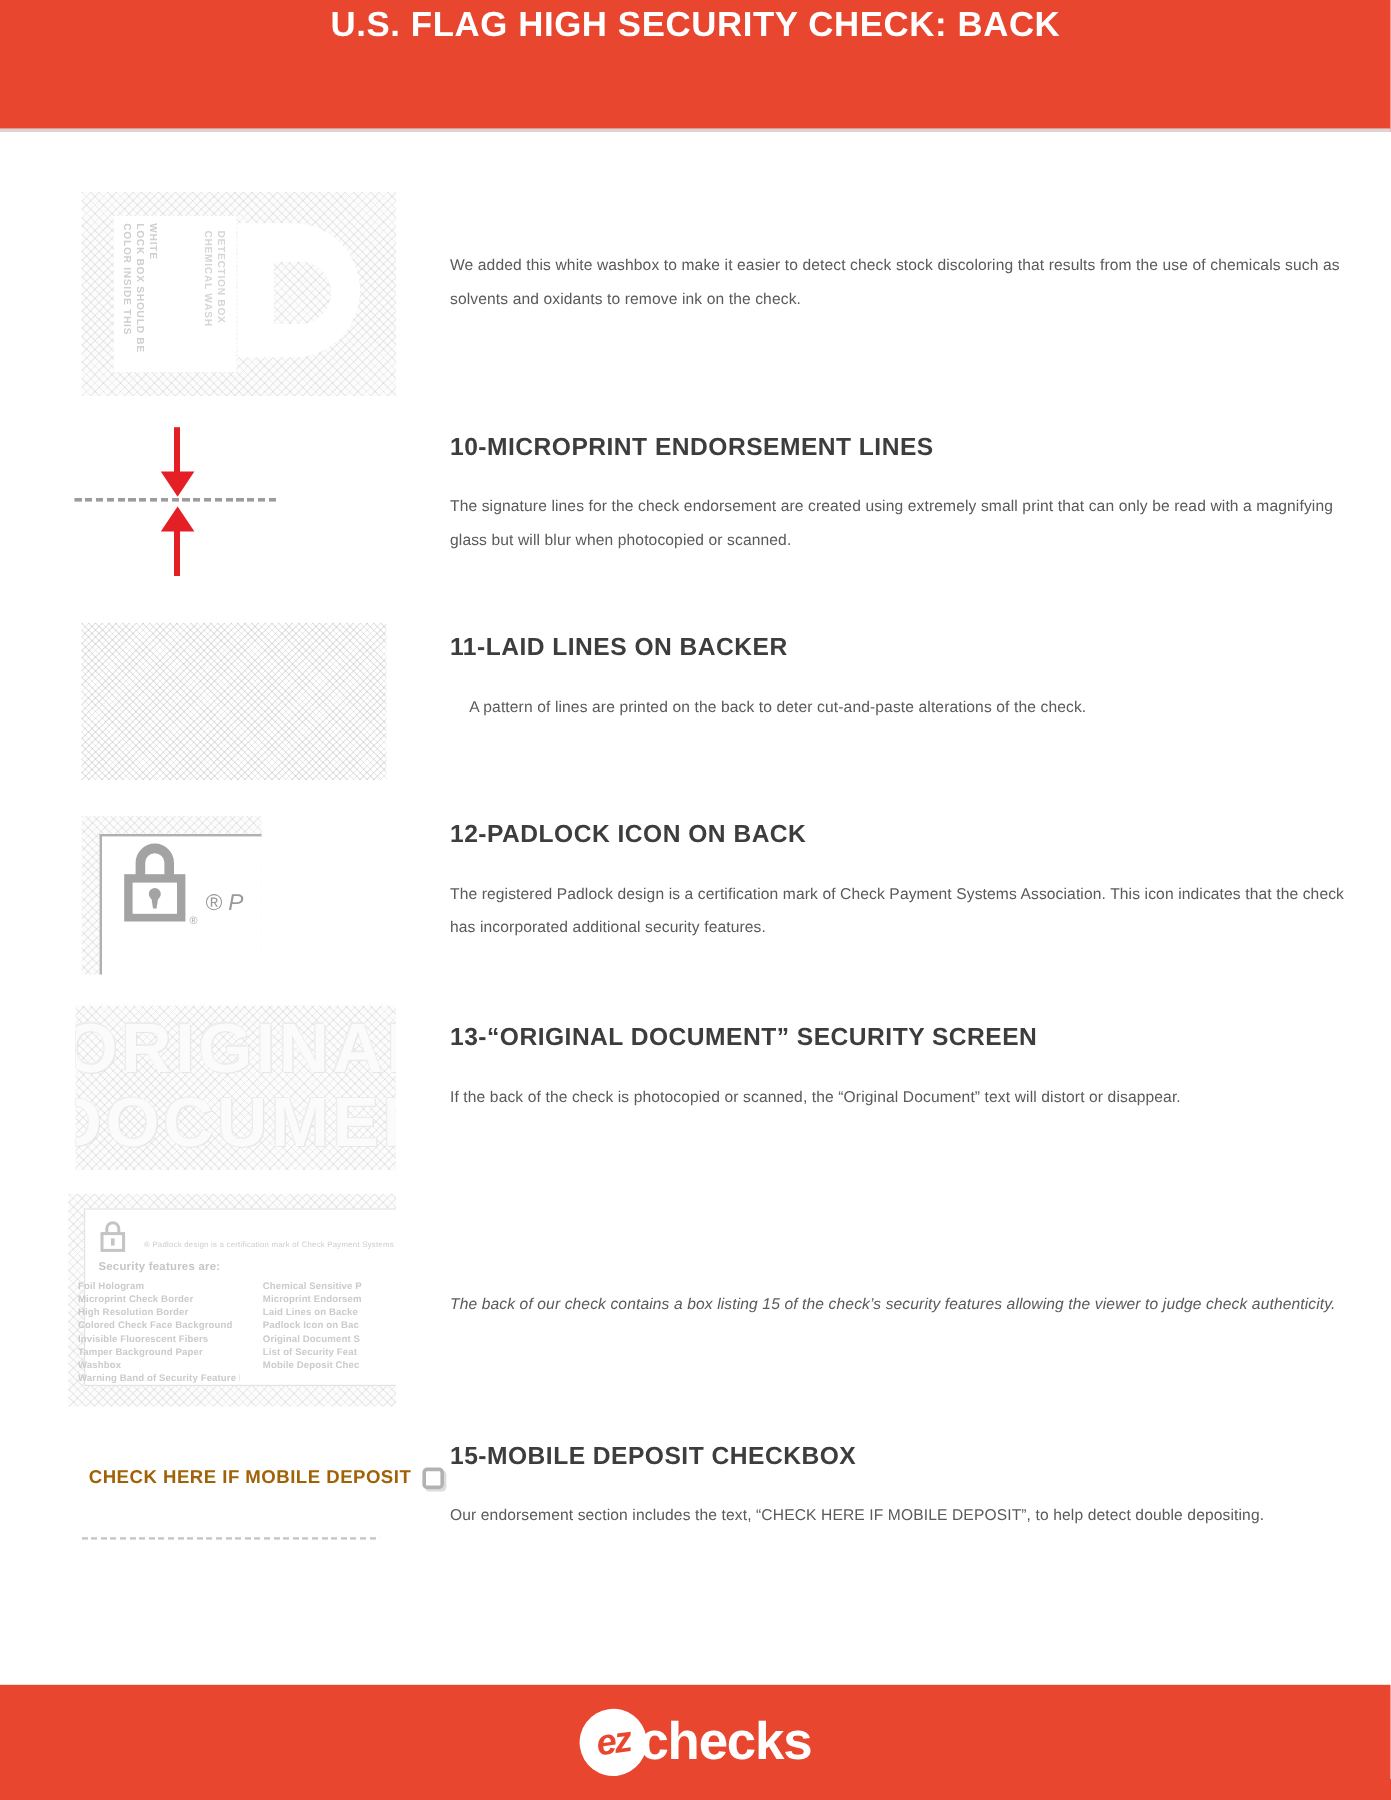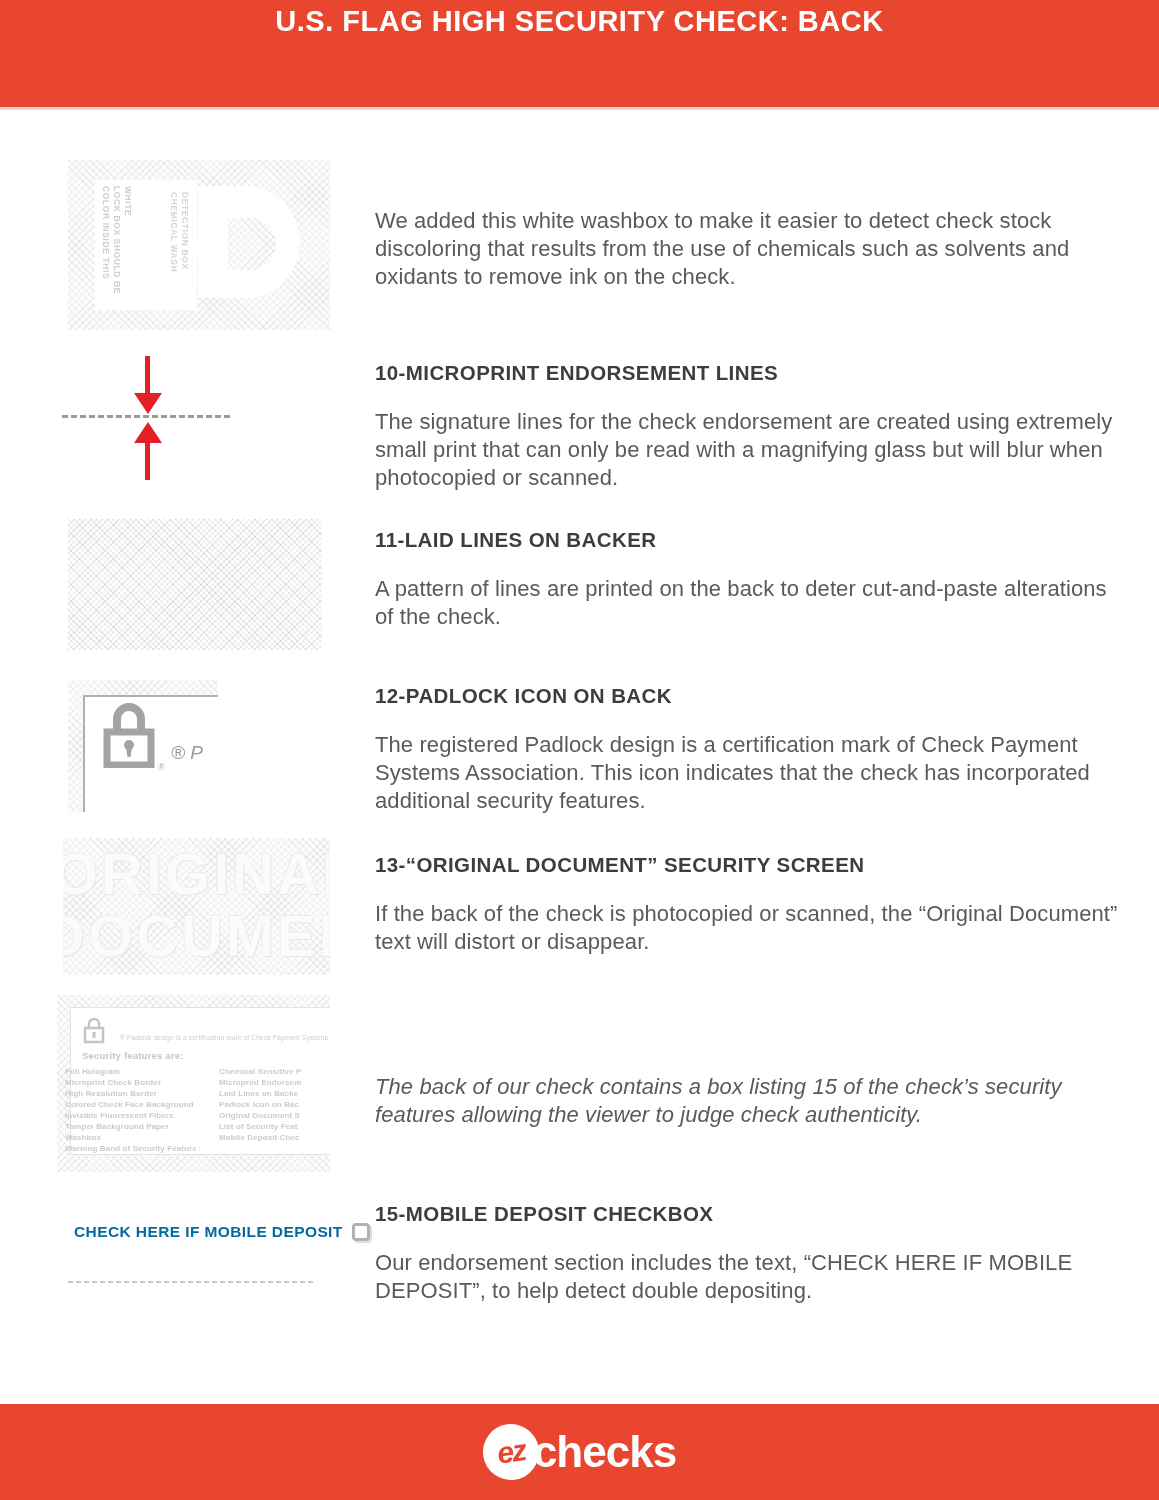--- a/index.html
+++ b/index.html
@@ -19,21 +19,21 @@
   .banner.top .l1{margin-top:24px;font-size:29px;font-weight:700;letter-spacing:.5px;line-height:42px;}
   .banner.top .l2{font-size:29px;font-weight:700;letter-spacing:.5px;line-height:42px;}
   .banner.bottom{top:1404px;height:96px;display:flex;align-items:center;justify-content:center;}
   .logo{display:flex;align-items:center;}
   .logo .circle{width:56px;height:56px;border-radius:50%;background:#fff;display:flex;align-items:center;justify-content:center;transform:rotate(-8deg);}
   .logo .ez{font-size:30px;font-weight:800;font-style:italic;color:var(--banner-red);letter-spacing:-2px;}
   .logo .word{margin-left:-6px;font-size:44px;font-weight:700;color:#fff;letter-spacing:-1px;}
 
   
   .sec-heading{position:absolute;left:375px;width:745px;font-size:20.5px;font-weight:600;color:var(--heading-text);letter-spacing:.4px;}
-  .sec-body{position:absolute;left:375px;width:748px;font-size:22px;line-height:28px;color:var(--body-text);letter-spacing:.1px;}
+  .sec-body{position:absolute;left:375px;width:748px;font-size:13px;line-height:28px;color:var(--body-text);letter-spacing:.1px;}
 
   
   .pat{
     background-color:#fcfcfc;
     background-image:
       repeating-linear-gradient(45deg, rgba(130,130,130,.12) 0 1px, transparent 1px 5px),
       repeating-linear-gradient(135deg, rgba(130,130,130,.12) 0 1px, transparent 1px 5px);
   }
   .img{position:absolute;overflow:hidden;}
 
@@ -85,21 +85,21 @@
   .sb-caption{position:absolute;left:63px;top:39px;font-size:6.5px;color:#cdcdcd;white-space:nowrap;letter-spacing:.2px;}
   .sb-title{position:absolute;left:25px;top:55px;font-size:9.5px;font-weight:700;color:#c6c6c6;letter-spacing:.2px;}
   .sb-list{position:absolute;top:71px;font-size:8px;line-height:11px;font-weight:600;color:#cbcbcb;letter-spacing:.1px;}
   .sb-list.left{left:8px;width:135px;}
   .sb-list.right{left:162px;width:120px;}
   .sb-list div{white-space:nowrap;overflow:hidden;}
 
   
   .img.mobile{left:68px;top:1213px;width:262px;height:80px;overflow:visible;}
   .md-row{position:absolute;left:6px;top:10px;display:flex;align-items:center;}
-  .md-label{font-size:15.5px;font-weight:700;color:#0369a1;letter-spacing:.4px;white-space:nowrap;}
+  .md-label{font-size:15.5px;font-weight:700;color:#a16207;letter-spacing:.4px;white-space:nowrap;}
   .md-box{display:inline-block;width:18px;height:18px;border:3px solid #b2b2b2;border-radius:4px;margin-left:9px;box-shadow:2px 2px 0 #dcdcdc;}
   .md-line{position:absolute;left:0;top:68px;width:248px;height:2px;
     background:repeating-linear-gradient(90deg,#c6c6c6 0 5px,transparent 5px 8px);}
 </style>
 </head>
 <body>
 
 <div class="page">
 
   <div class="banner top">
@@ -124,21 +124,21 @@
     <div class="arrow-up">
         <div class="stem"></div>
         <div class="head"></div>
       </div>
   </div>
   <div class="sec-heading" style="top:361px;">10-MICROPRINT ENDORSEMENT LINES</div>
   <div class="sec-body" style="top:408px;">The signature lines for the check endorsement are created using extremely small print that can only be read with a magnifying glass but will blur when photocopied or scanned.</div>
 
   <div class="img laid"></div>
   <div class="sec-heading" style="top:528px;">11-LAID LINES ON BACKER</div>
-  <div class="sec-body" style="top:575px;">A pattern of lines are printed on the back to deter cut-and-paste alterations of the check.</div>
+  <div class="sec-body" style="top:575px;margin-left:16px;">A pattern of lines are printed on the back to deter cut-and-paste alterations of the check.</div>
 
   <div class="img padlock pat">
     <div class="pad-white"></div>
     <svg class="pad-svg" width="52" height="66" viewBox="0 0 52 66">
       <path d="M14 32 V17 a12 12 0 0 1 24 0 V32" fill="none" stroke="#a3a3a3" stroke-width="8"></path>
       <rect x="4" y="30" width="44" height="33" fill="#ffffff" stroke="#a3a3a3" stroke-width="7"></rect>
       <circle cx="26" cy="43" r="5" fill="#a3a3a3"></circle>
       <path d="M23 45 L29 45 L27.5 55 L24.5 55 Z" fill="#a3a3a3"></path>
     </svg>
     <div class="pad-reg">®</div>

